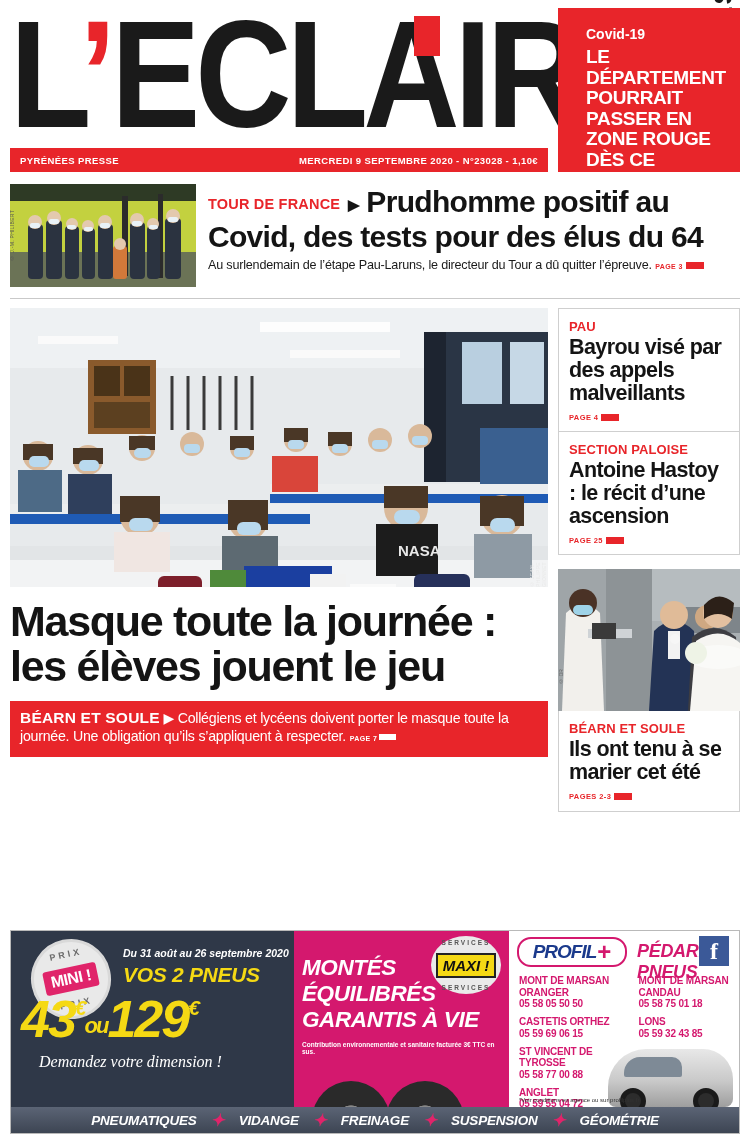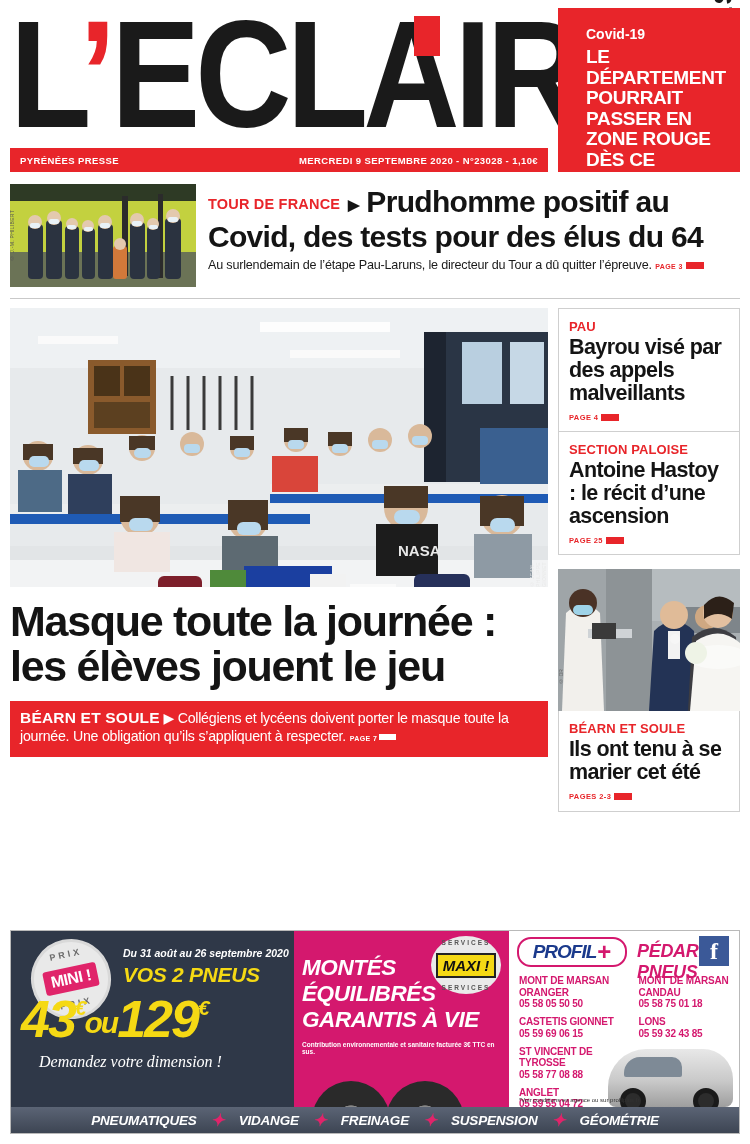--- a/index.html
+++ b/index.html
@@ -128,21 +128,21 @@
   }
   .prix-top, .prix-bot {
     position: absolute; width: 100%; text-align: center; font-size: 9px;
     font-weight: bold; color: #6b6b6b; letter-spacing: 3px;
   }
   .prix-top { top: 7px; } .prix-bot { bottom: 7px; }
   .ad-dates { position: absolute; left: 112px; top: 16px; color: #fff; font-size: 10.5px; font-style: italic; font-weight: bold; }
   .ad-2pneus { position: absolute; left: 112px; top: 32px; color: #f5d914; font-size: 21px; font-style: italic; font-weight: bold; letter-spacing: -0.3px; }
   .ad-prices { position: absolute; left: 10px; top: 58px; color: #f5d914; font-size: 52px; font-style: italic; font-weight: bold; letter-spacing: -2px; white-space: nowrap; }
   .eur { font-size: 21px; vertical-align: 22px; }
-  .ou { font-size: 30px; vertical-align: 4px; }
+  .ou { font-size: 22px; vertical-align: 4px; }
   .ad-demandez { position: absolute; left: 28px; top: 122px; color: #fff; font-size: 16px; font-style: italic; font-family: "Liberation Serif", serif; }
 
   .ad-mid { position: relative; width: 215px; background: #d4186e; overflow: hidden; }
   .maxi-badge {
     position: absolute; right: 8px; top: 5px; width: 70px; height: 58px;
     border-radius: 50%; background: #eaeaea; display: flex; align-items: center; justify-content: center;
   }
   .maxi-inner { background: #f5d914; border: 2px solid #222; color: #111; font-weight: bold; font-style: italic; font-size: 15px; padding: 2px 5px; }
   .maxi-top, .maxi-bot { position: absolute; width: 100%; text-align: center; font-size: 6.5px; font-weight: bold; color: #555; letter-spacing: 2px; }
   .maxi-top { top: 3px; } .maxi-bot { bottom: 3px; }
@@ -484,26 +484,26 @@
       <div class="pedarre">PÉDARRÉ PNEUS</div>
       <div class="fb">f</div>
 
       <div class="dealers">
         <div class="dealer-col">
           <div class="dealer">
             <div class="dealer-name">MONT DE MARSAN ORANGER</div>
             <div class="dealer-phone">05 58 05 50 50</div>
           </div>
           <div class="dealer">
-            <div class="dealer-name">CASTETIS GIONNET</div>
+            <div class="dealer-name">CASTETIS ORTHEZ</div>
             <div class="dealer-phone">05 59 69 06 15</div>
           </div>
           <div class="dealer">
             <div class="dealer-name">ST VINCENT DE TYROSSE</div>
-            <div class="dealer-phone">05 58 77 08 88</div>
+            <div class="dealer-phone">05 58 77 00 88</div>
           </div>
           <div class="dealer">
             <div class="dealer-name">ANGLET</div>
             <div class="dealer-phone">05 59 55 04 72</div>
           </div>
         </div>
         <div class="dealer-col">
           <div class="dealer">
             <div class="dealer-name">MONT DE MARSAN CANDAU</div>
             <div class="dealer-phone">05 58 75 01 18</div>

